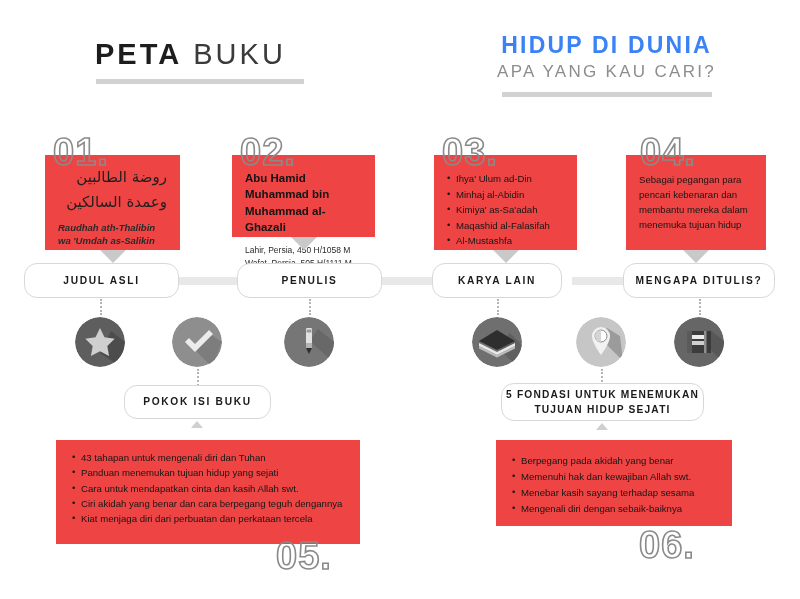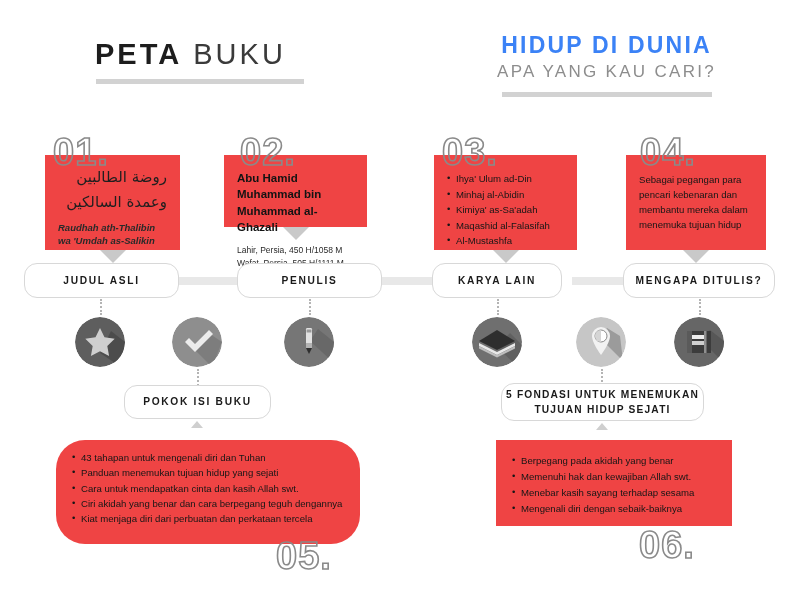--- a/index.html
+++ b/index.html
@@ -130,21 +130,21 @@
   <div class="card" style="left:45px; top:155px; width:135px; height:95px;">
     <div class="card-inner">
       <div class="arabic">روضة الطالبين</div>
       <div class="arabic">وعمدة السالكين</div>
       <div class="translit">Raudhah ath-Thalibin</div>
       <div class="translit" style="margin-top:0">wa 'Umdah as-Salikin</div>
     </div>
     <div class="tail"></div>
   </div>
 
-  <div class="card" style="left:224px; top:155px; width:143px; height:72px;">
+  <div class="card" style="left:232px; top:155px; width:143px; height:82px;">
     <div class="card-inner" style="padding-top:15px;">
       <div class="bookttl">Abu Hamid</div>
       <div class="bookttl">Muhammad bin</div>
       <div class="bookttl">Muhammad al-Ghazali</div>
       <div class="meta">Lahir, Persia, 450 H/1058 M</div>
       <div class="meta" style="margin-top:0">Wafat, Persia, 505 H/1111 M</div>
     </div>
     <div class="tail"></div>
   </div>
 
@@ -247,21 +247,21 @@
   <div class="pill" style="left:124px; top:385px; width:147px; height:34px;">POKOK ISI BUKU</div>
 
   <div class="pill" style="left:501px; top:383px; width:203px; height:38px; flex-direction:column; letter-spacing:1.2px;">
     <span>5 FONDASI UNTUK MENEMUKAN</span>
     <span>TUJUAN HIDUP SEJATI</span>
   </div>
 
   <div class="uptri" style="left:191px; top:421px;"></div>
   <div class="uptri" style="left:596px; top:423px;"></div>
 
-  <div class="card" style="left:56px; top:440px; width:304px; height:104px;border-radius:29px;">
+  <div class="card" style="left:56px; top:440px; width:304px; height:104px;">
     <div class="card-inner" style="padding:10px 16px;">
       <ul class="ulist" style="line-height:1.6;">
         <li>43 tahapan untuk mengenali diri dan Tuhan</li>
         <li>Panduan menemukan tujuan hidup yang sejati</li>
         <li>Cara untuk mendapatkan cinta dan kasih Allah swt.</li>
         <li>Ciri akidah yang benar dan cara berpegang teguh dengannya</li>
         <li>Kiat menjaga diri dari perbuatan dan perkataan tercela</li>
       </ul>
     </div>
   </div>

